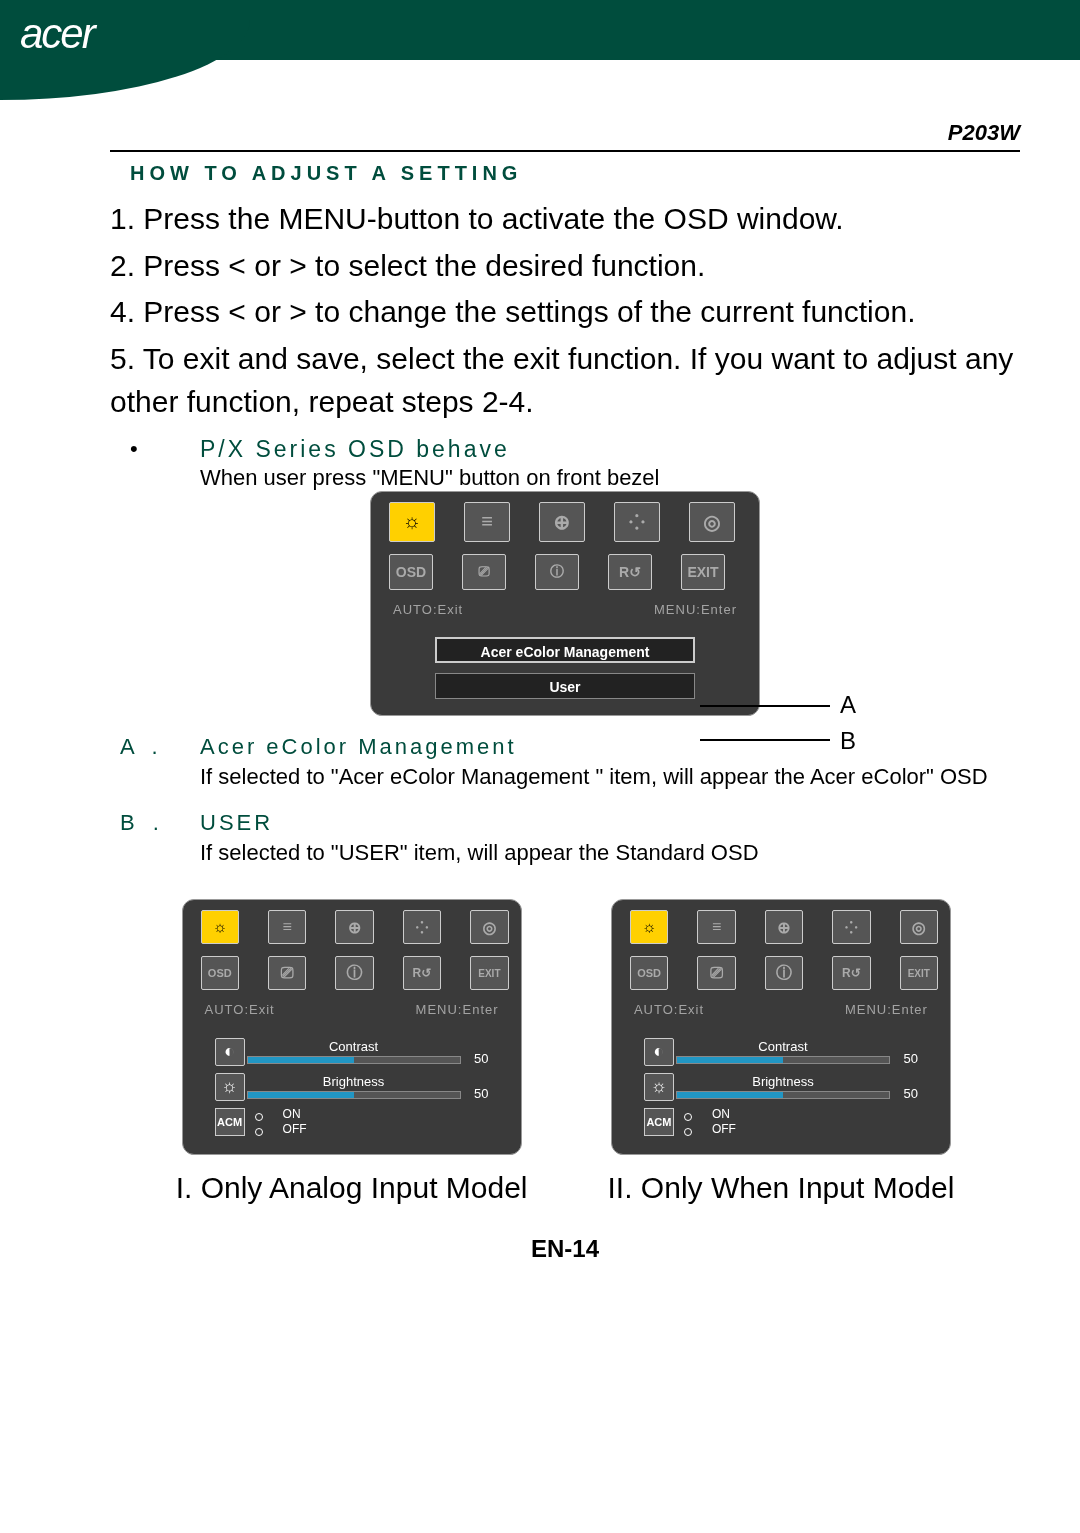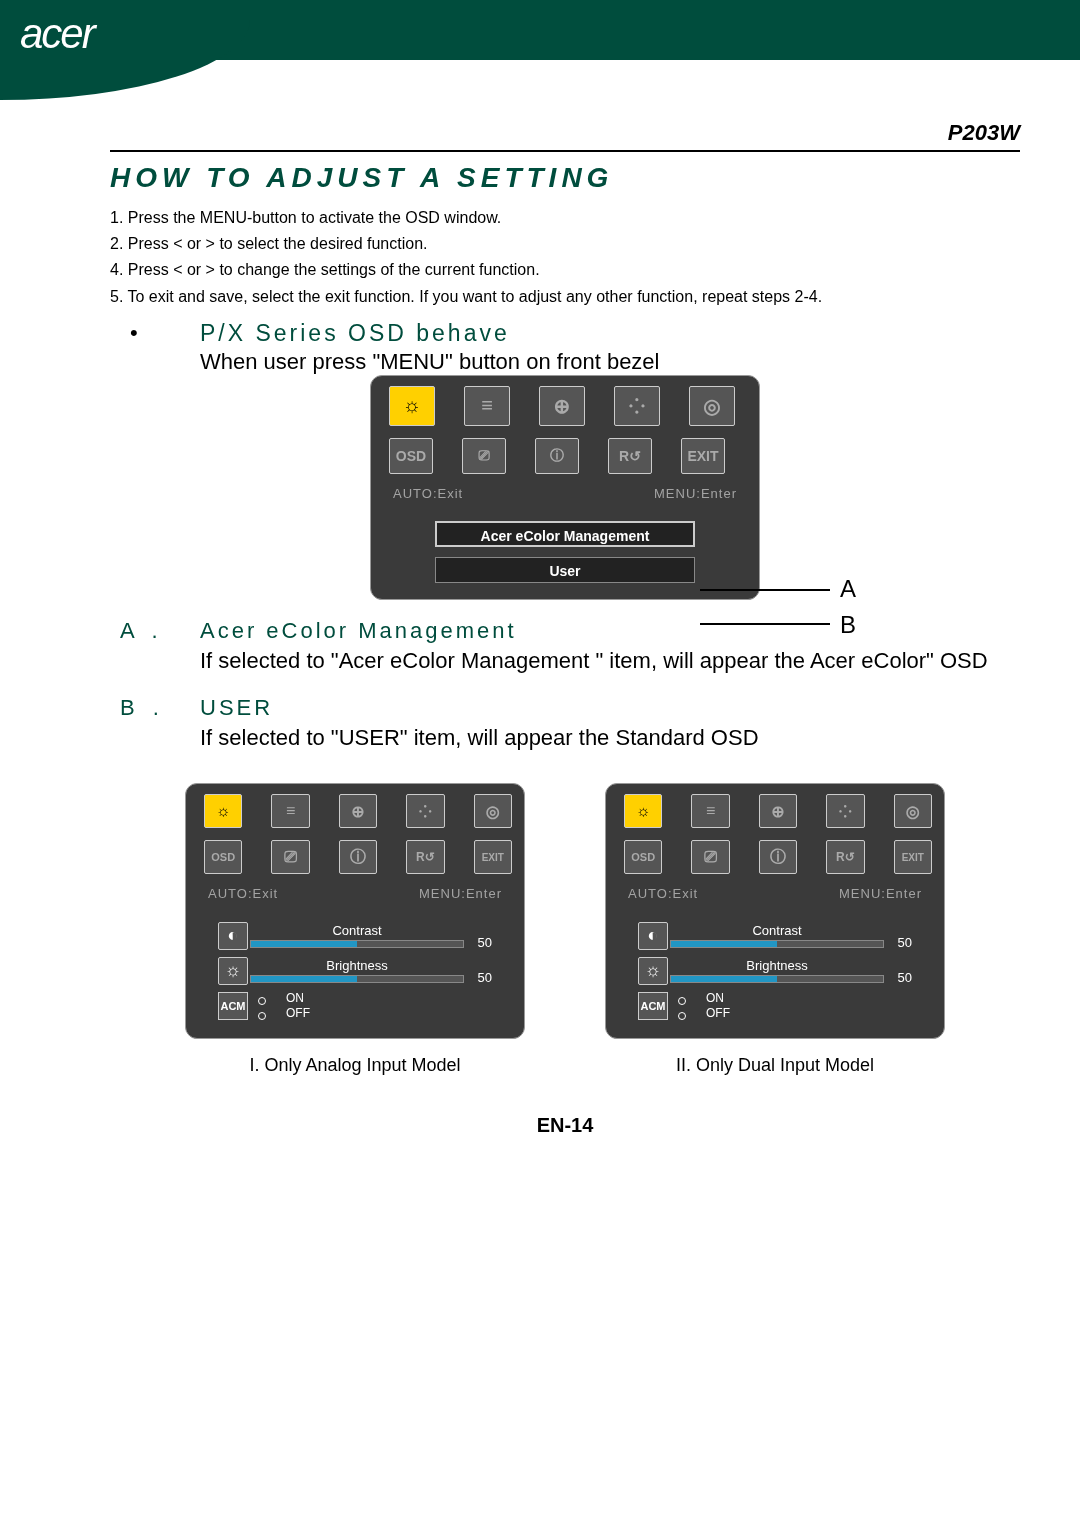--- a/index.html
+++ b/index.html
@@ -7,23 +7,23 @@
 
   .header-bar { position: relative; width: 100%; height: 60px; background: #004d3d; }
   .header-curve { position: absolute; top: 0; left: 0; width: 250px; height: 100px; background: #004d3d; border-bottom-right-radius: 100% 80%; }
   .logo { position: absolute; top: 10px; left: 20px; font-family: Arial; font-style: italic; font-weight: normal; font-size: 42px; color: #fff; letter-spacing: -2px; }
   .logo::before { content: ""; }
 
   .content { padding: 60px 60px 0 110px; }
   .model-row { display: flex; justify-content: flex-end; border-bottom: 2px solid #000; padding-bottom: 4px; margin-bottom: 10px; }
   .model { font-style: italic; font-weight: bold; font-size: 22px; }
 
-  .section-title { font-style: italic; font-weight: bold; letter-spacing: 5px; color: #004d3d; font-size: 28px; margin-bottom: 12px; }
-
-  .steps { font-size: 16px; line-height: 1.45; margin-bottom: 12px; }
+  .section-title { font-weight: bold; letter-spacing: 5px; color: #004d3d; font-size: 20px; margin-bottom: 12px; margin-left: 20px; }
+
+  .steps { font-size: 30px; line-height: 1.45; margin-bottom: 12px; }
   .steps p { margin-bottom: 3px; }
 
   .bullet-row { display: flex; font-size: 22px; margin-top: 6px; }
   .bullet-row .dot { width: 90px; text-align: left; padding-left: 20px; }
   .bullet-row .txt { flex: 1; }
   .behave-title { letter-spacing: 3px; color: #004d3d; font-weight: 500; font-size: 23px; }
   .behave-desc { font-size: 22px; margin-top: 2px; }
   .osd-wrap-row { display: flex; align-items: center; position: relative; width: 100%; justify-content: center; }
 
   .osd-box { background: #3a3a3a; border: 1px solid #999; border-radius: 12px; padding: 10px 12px; width: 390px; color: #fff; }
@@ -45,37 +45,37 @@
   .callout-label { position: absolute; font-size: 24px; }
 
   .sub-section { display: flex; font-size: 22px; margin-top: 18px; }
   .sub-section .lbl { width: 90px; letter-spacing: 6px; color: #004d3d; padding-left: 10px; }
   .sub-section .body { flex: 1; }
   .sub-section .body .ttl { letter-spacing: 3px; color: #004d3d; margin-bottom: 2px; }
   .sub-section .body .desc { line-height: 1.4; }
 
   .dual-osd { display: flex; gap: 80px; justify-content: center; margin-top: 30px; }
   .dual-col { display: flex; flex-direction: column; align-items: center; }
-  .dual-caption { font-size: 18px; margin-top: 16px; }
+  .dual-caption { font-size: 30px; margin-top: 16px; }
 
   .slider-block { padding: 10px 20px 8px; }
   .slider-row { display: flex; align-items: center; gap: 2px; margin-bottom: 6px; font-size: 13px; color: #fff; }
   .slider-row .sicon { width: 30px; height: 28px; border: 1px solid #ccc; border-radius: 2px; display: flex; align-items: center; justify-content: center; background: #555; font-size: 14px; font-weight: bold; }
   .slider-row .slbl-wrap { flex: 1; }
   .slider-row .slbl { font-size: 13px; text-align: center; }
   .slider-row .sbar { height: 8px; background: #2196c4; border: 1px solid #888; position: relative; margin-top: 2px; }
   .slider-row .sbar::after { content: ""; position: absolute; right: 0; top: 0; bottom: 0; width: 50%; background: #555; }
   .slider-row .sval { font-size: 13px; width: 26px; text-align: right; padding-top: 14px; }
   .acm-row { display: flex; align-items: center; gap: 10px; font-size: 12px; }
   .acm-row .sicon { width: 30px; height: 28px; border: 1px solid #ccc; display: flex; align-items: center; justify-content: center; background: #555; font-size: 11px; font-weight: bold; }
   .radio-col { display: flex; flex-direction: column; gap: 1px; }
   .radio-opt { display: flex; align-items: flex-end; gap: 20px; }
   .radio-dot { width: 8px; height: 8px; border: 1px solid #fff; border-radius: 50%; }
 
-  .page-num { text-align: center; font-weight: bold; font-size: 20px; margin-top: 38px; }
+  .page-num { text-align: center; font-weight: bold; font-size: 24px; margin-top: 30px; }
 
   
   .g-bright::before { content: "☼"; }
   .g-lines::before { content: "≡"; }
   .g-pos::before { content: "⊕"; }
   .g-color::before { content: "⁘"; }
   .g-lang::before { content: "◎"; }
   .g-sig::before { content: "⎚"; }
   .g-info::before { content: "ⓘ"; }
   .g-contrast::before { content: "◐"; font-size: 18px; color: #fff; }
@@ -257,19 +257,19 @@
                   <span>ON</span>
                 </div>
               <div class="radio-opt">
                   <div class="radio-dot"></div>
                   <span>OFF</span>
                 </div>
             </div>
           </div>
         </div>
       </div>
-      <div class="dual-caption">II. Only Dual Input Model</div>
+      <div class="dual-caption">II. Only When Input Model</div>
     </div>
   </div>
 
   <div class="page-num">EN-14</div>
 
 </div>
 
 </body></html>

